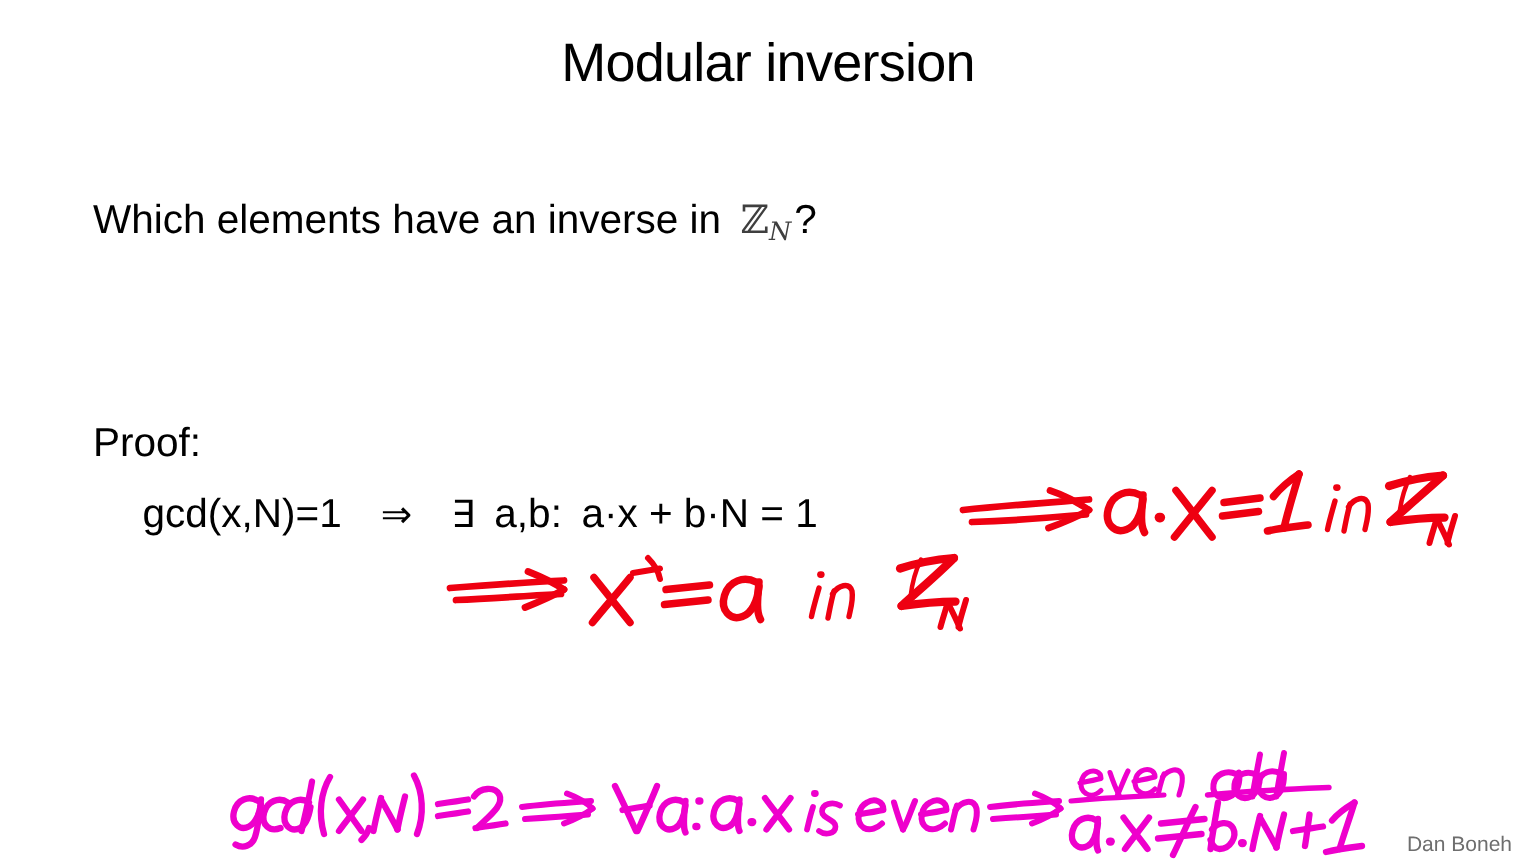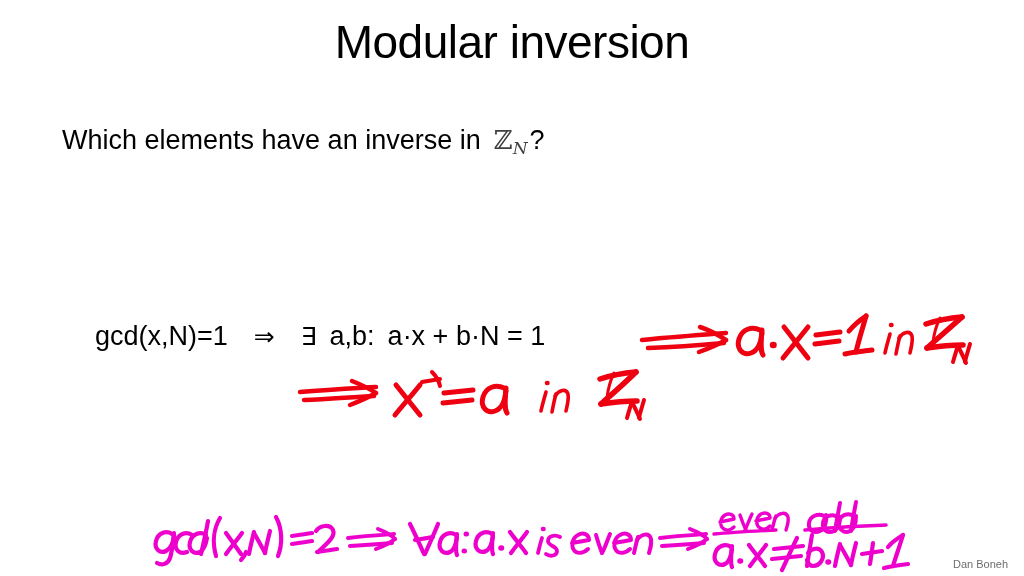--- a/index.html
+++ b/index.html
@@ -22,33 +22,33 @@
     background: #ffffff;
   }
 
   
   .title {
     position: absolute;
     top: 10px;
     left: 0;
     width: 1024px;
     text-align: center;
-    font-size: 46px;
+    font-size: 36px;
     line-height: 64px;
     font-weight: 400;
     letter-spacing: -0.5px;
     color: #000000;
     white-space: nowrap;
   }
 
   
   .line {
     position: absolute;
     font-size: 27px;
-    line-height: 28px;
+    line-height: 40px;
     font-weight: 400;
     color: #000000;
     white-space: nowrap;
   }
   .l-question { left: 62px; top: 126px; }
   .l-lemma    { left: 62px; top: 225px; }
   .l-proof    { left: 62px; top: 275px; }
   .l-eq1      { left: 95px; top: 322px; }
   .l-eq2      { left: 95px; top: 470px; }
 
@@ -92,38 +92,39 @@
     width: 1024px;
     height: 576px;
     pointer-events: none;
   }
 
   
   .footer {
     position: absolute;
     right: 16px;
     bottom: 6px;
-    font-size: 11px;
+    font-size: 14px;
     color: #6e6e6e;
     font-family: "Liberation Sans", sans-serif;
     white-space: nowrap;
   }
 </style>
 </head>
 <body>
 
 <div class="slide">
 
   <div class="title">Modular inversion</div>
 
   <div class="line l-question">
     <span>Which elements have an inverse in</span><span class="sp-sm"></span><span class="zn">ℤ<span class="zsub">N</span></span><span>?</span>
   </div>
 
 
+  <div class="line l-proof">Proof:</div>
 
   <div class="line l-eq1">
     <span>gcd(x,N)=1</span><span class="sp-md"></span><span class="opsym">⇒</span><span class="sp-md"></span><span class="opsym">∃</span><span class="sp-sm"></span><span>a,b:</span><span class="sp-sm"></span><span>a·x + b·N = 1</span>
   </div>
 
 
   <svg class="ink" viewBox="0 0 1024 576">
 
     <g fill="none" stroke="#ee0011" stroke-linecap="round" stroke-linejoin="round">
 

